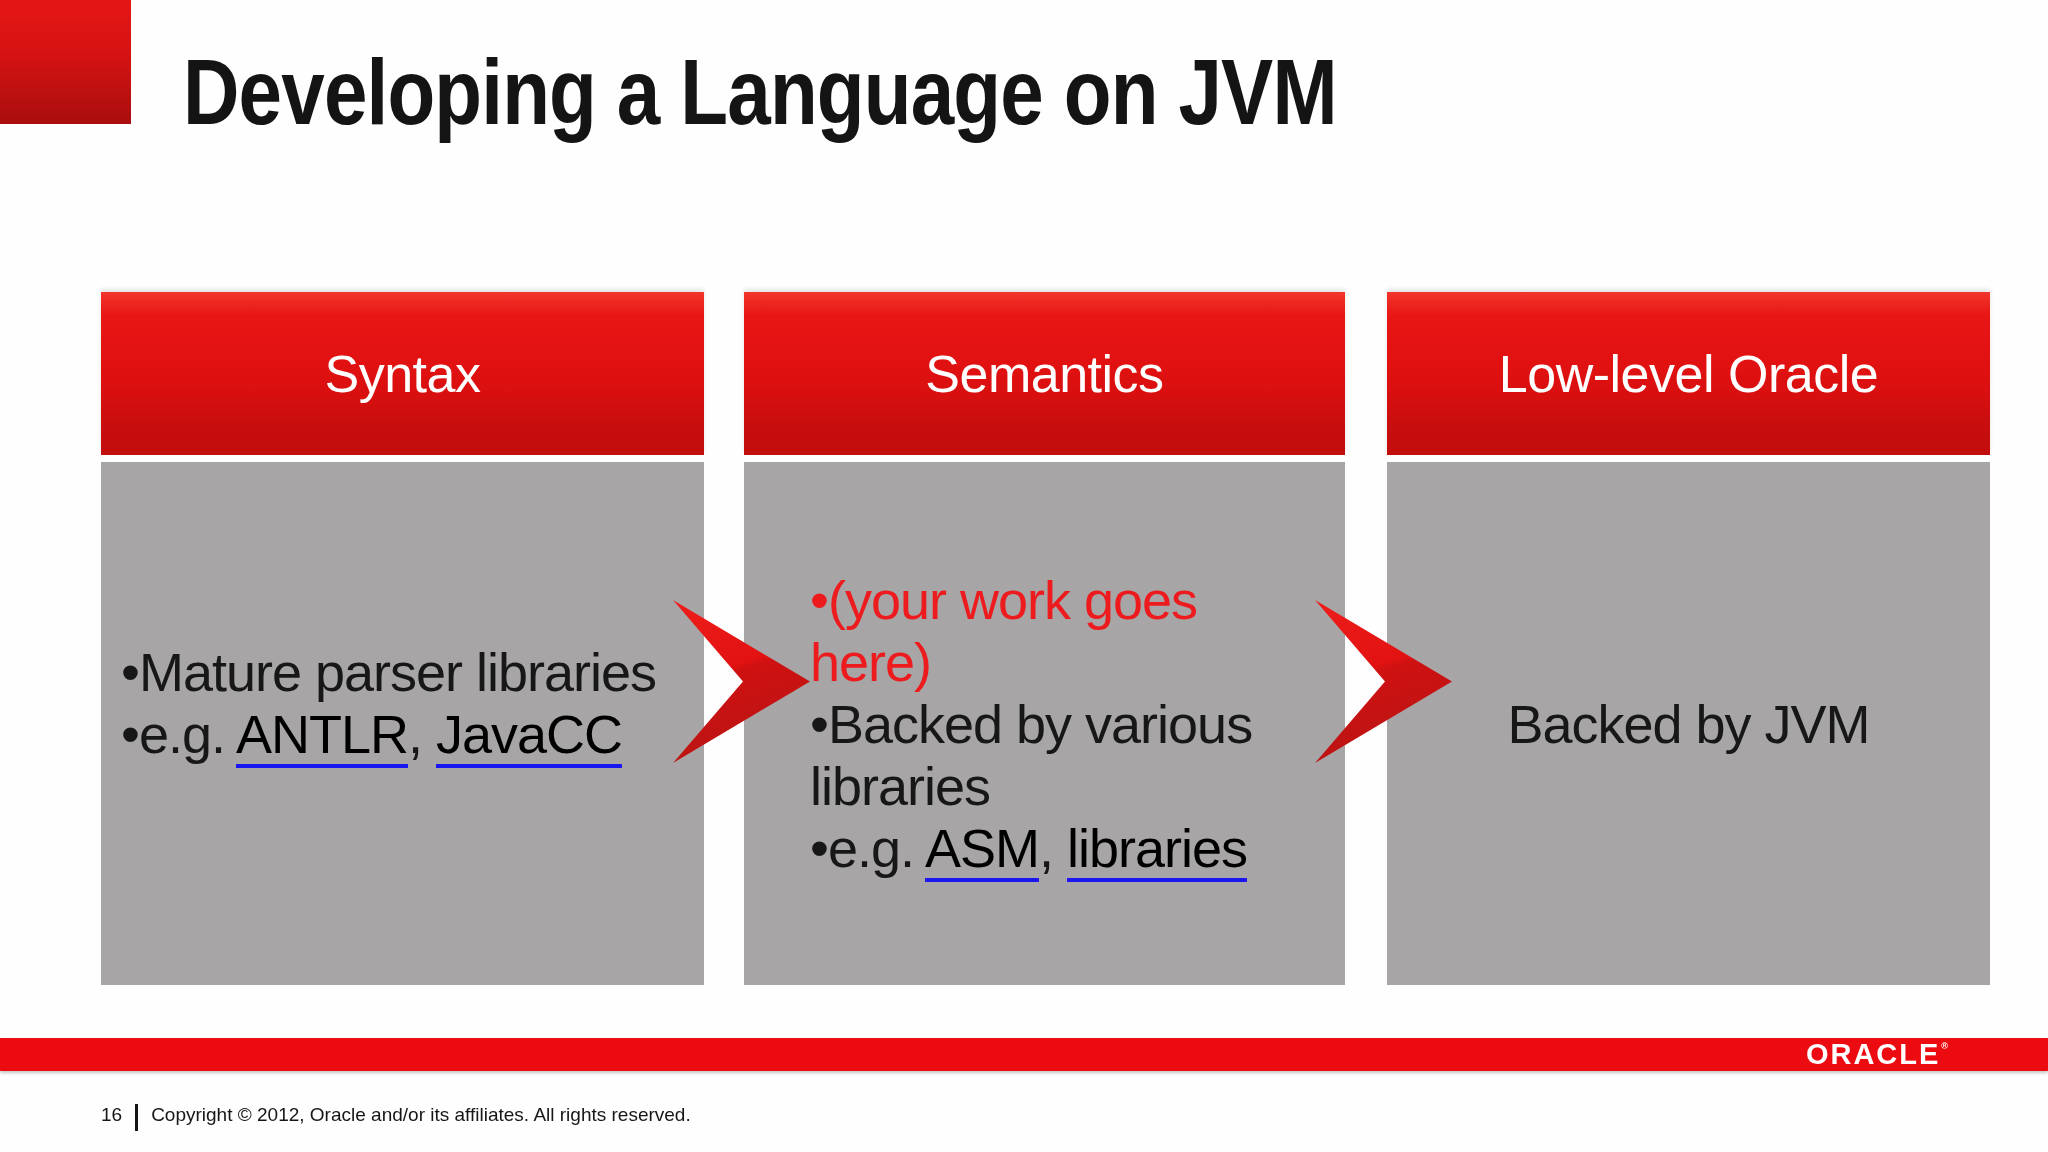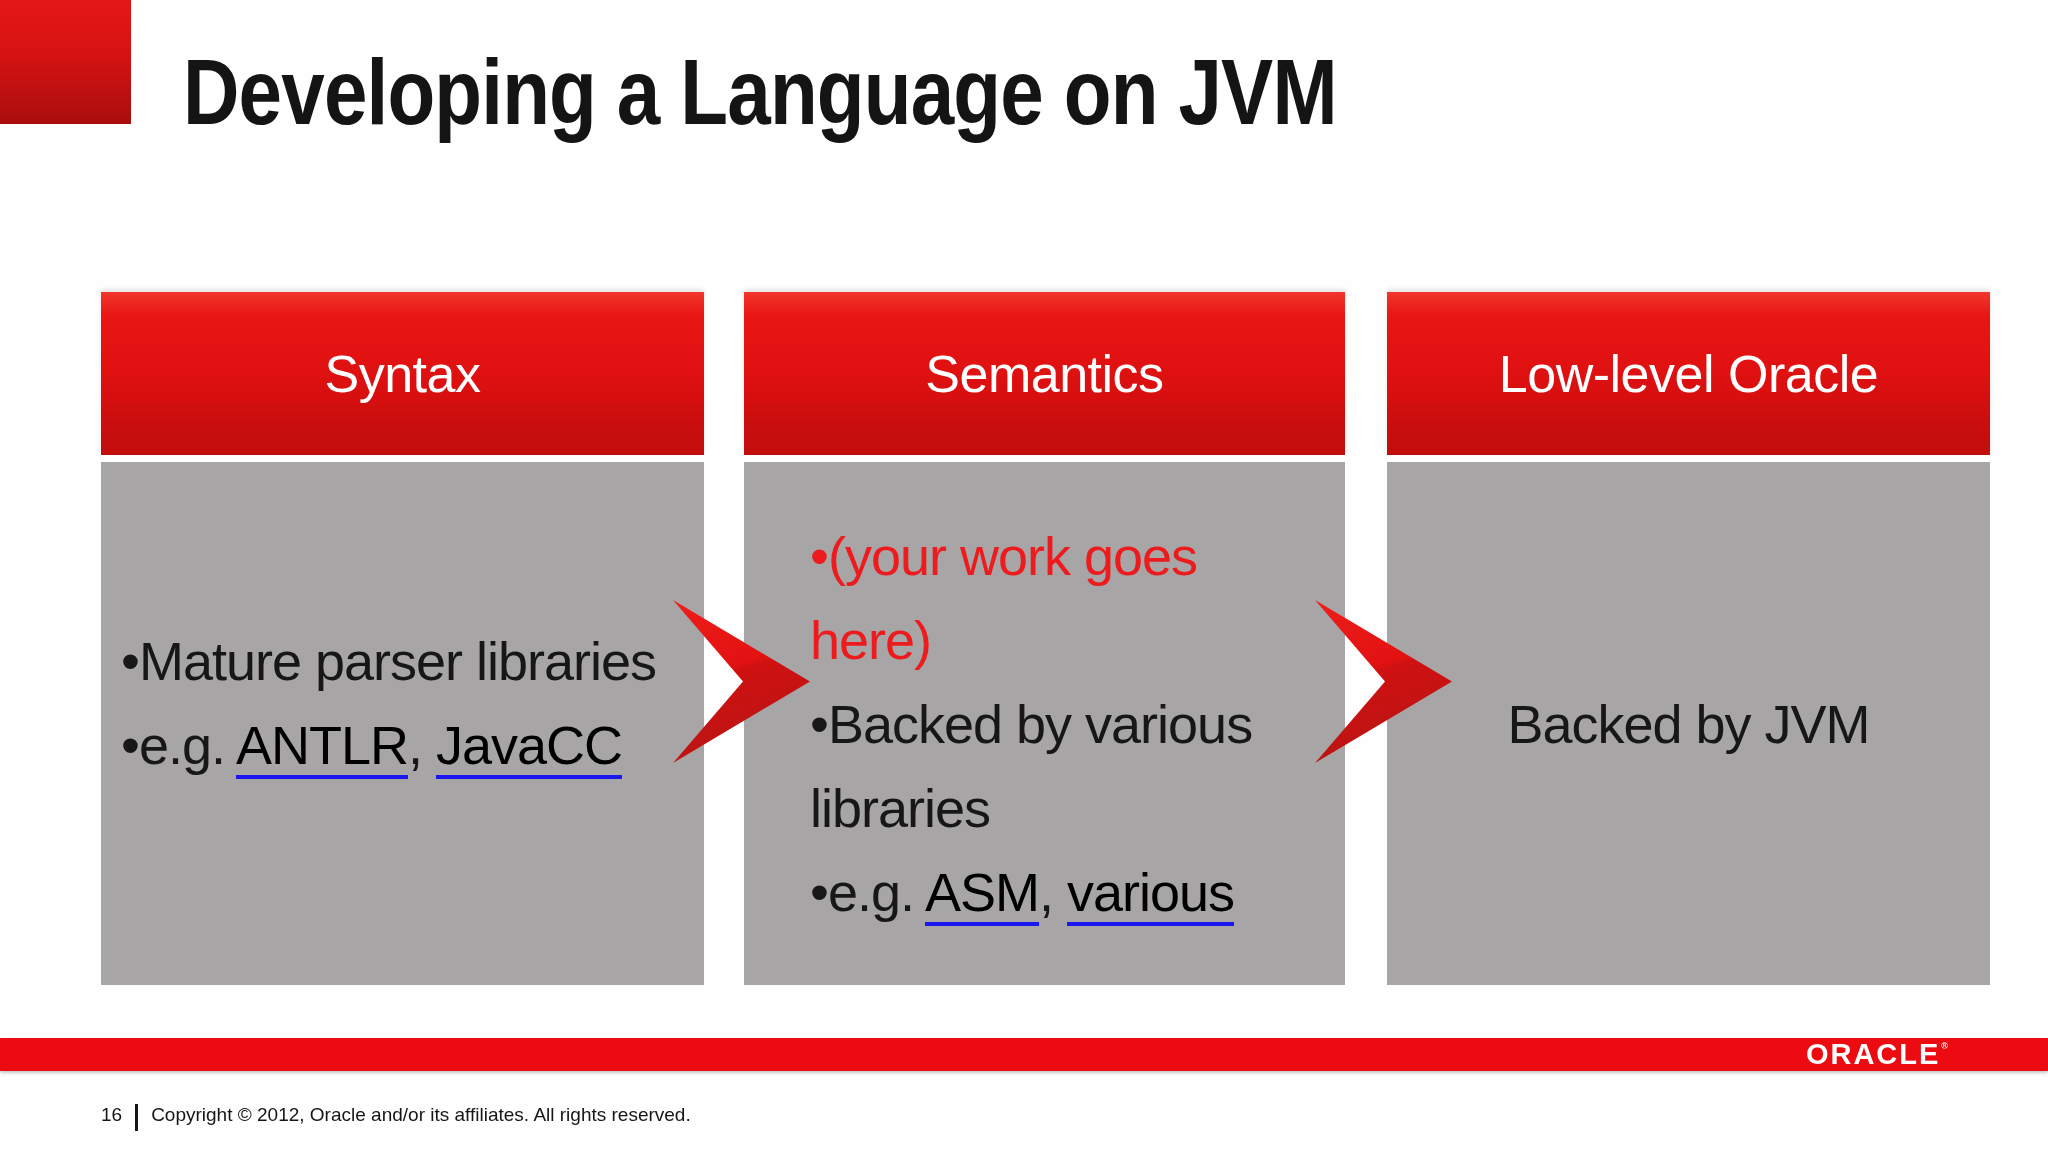--- a/index.html
+++ b/index.html
@@ -33,21 +33,21 @@
 
   .col-header{
     height:163px;display:flex;align-items:center;justify-content:center;
     background:linear-gradient(180deg,#f2362b 0%,#e81716 14%,#e31212 40%,#d90f0f 62%,#c90e0e 80%,#c20d0d 100%);
     box-shadow:0 -3px 4px rgba(0,0,0,0.10);
     color:#ffffff;font-size:52px;letter-spacing:-0.5px;text-align:right;
   }
   .col-body{
     margin-top:7px;height:523px;background:#a7a5a5;
     display:flex;flex-direction:column;justify-content:center;
-    font-size:54px;line-height:84px;letter-spacing:-1px;color:#171717;
+    font-size:54px;line-height:62px;letter-spacing:-1px;color:#171717;
   }
   .col-1 .col-body{padding:0 0 42px 20px;height:481px;}
   .col-2 .col-body{padding:0 18px 0 66px;height:523px;}
   .col-3 .col-body{text-align:center;padding:0 6px;height:523px;}
 
   .red-line{color:#ed1a1e;}
   a.doclink{color:#000000;text-decoration:none;border-bottom:4px solid #1a16f0;cursor:pointer;}
 
   
   .chev{position:absolute;top:600px;width:137px;height:163px;z-index:5;}
@@ -92,21 +92,21 @@
     </div>
   </div>
 
   <div class="col col-2">
     <div class="col-header">
       <span>Semantics</span>
     </div>
     <div class="col-body">
       <div class="line red-line">•(your work goes here)</div>
       <div class="line">•Backed by various libraries</div>
-      <div class="line"><span>•e.g. </span><a class="doclink" href="#">ASM</a><span>, </span><a class="doclink" href="#">various</a></div>
+      <div class="line"><span>•e.g. </span><a class="doclink" href="#">ASM</a><span>, </span><a class="doclink" href="#">libraries</a></div>
     </div>
   </div>
 
   <div class="col col-3">
     <div class="col-header">
       <span>Low-level Oracle</span>
     </div>
     <div class="col-body">
       <div class="line">Backed by JVM</div>
     </div>

